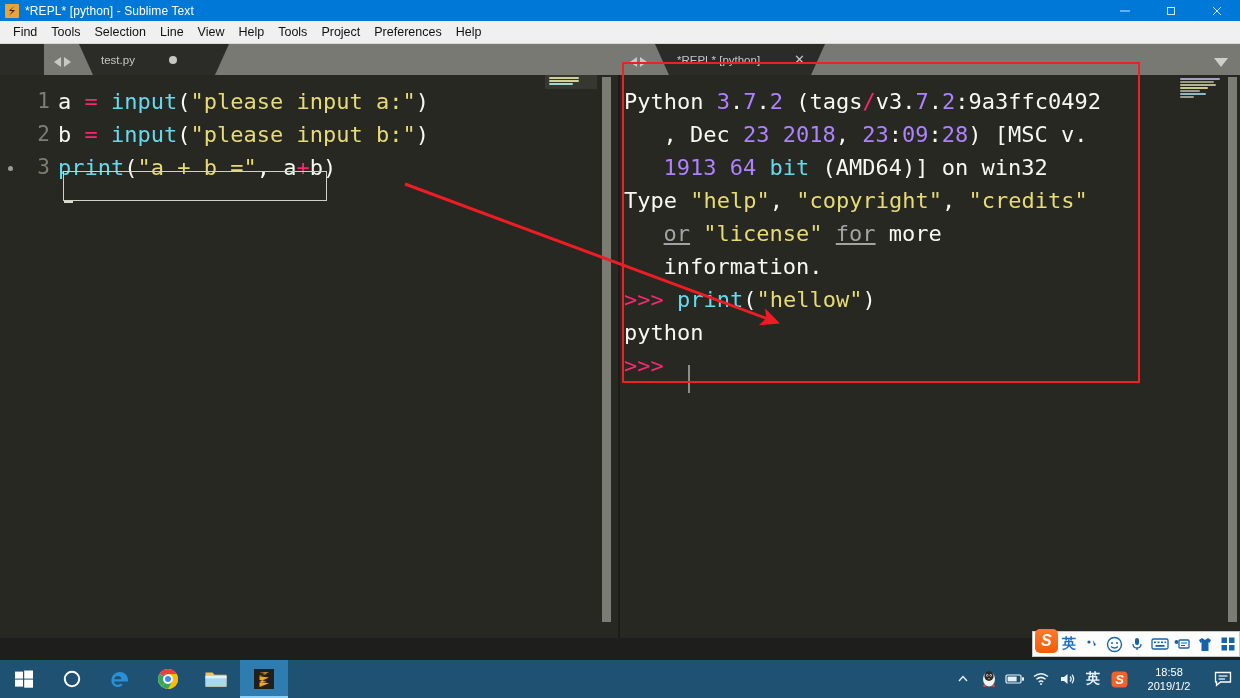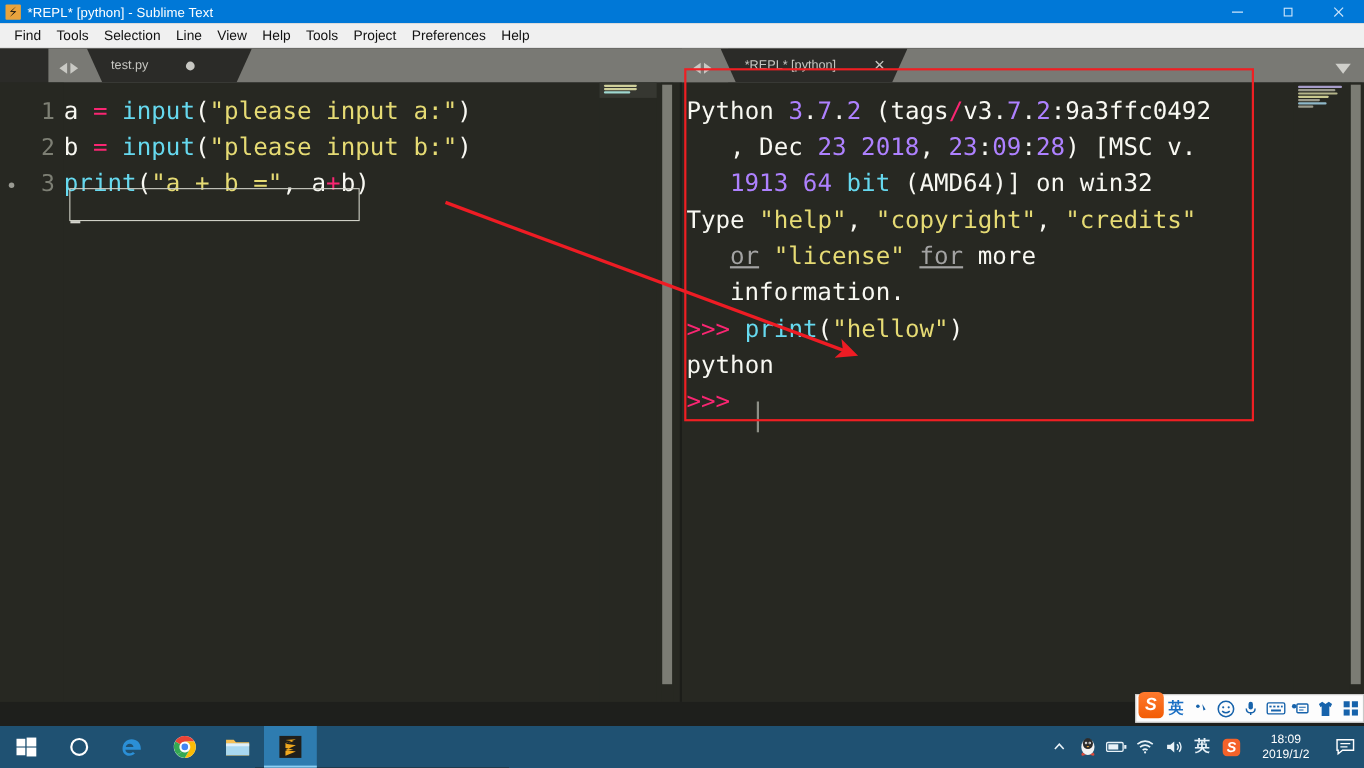--- a/index.html
+++ b/index.html
@@ -494,21 +494,21 @@
           </svg>
       </div>
       <div class="ti" style="font-size:14px; font-weight:bold;">英</div>
       <div class="ti">
         <svg width="17" height="17" viewBox="0 0 17 17">
             <rect x="0.5" y="0.5" width="16" height="16" rx="4" fill="#f4622a"></rect>
             <text x="8.5" y="13" font-size="13" font-style="italic" font-weight="bold" fill="#fff" text-anchor="middle" font-family="Liberation Sans, sans-serif">S</text>
           </svg>
       </div>
       <div class="clock">
-        <span>18:09</span>
+        <span>18:58</span>
         <span>2019/1/2</span>
       </div>
       <div class="notif">
         <svg width="18" height="16" viewBox="0 0 18 16">
             <path d="M1.5 1.5 H16.5 V11 H6.5 L2.5 14.3 V11 H1.5 Z" fill="none" stroke="#fff" stroke-width="1.3"></path>
             <line x1="4.5" y1="5" x2="13.5" y2="5" stroke="#fff" stroke-width="1.2"></line>
             <line x1="4.5" y1="8" x2="11" y2="8" stroke="#fff" stroke-width="1.2"></line>
           </svg>
       </div>
     </div>

